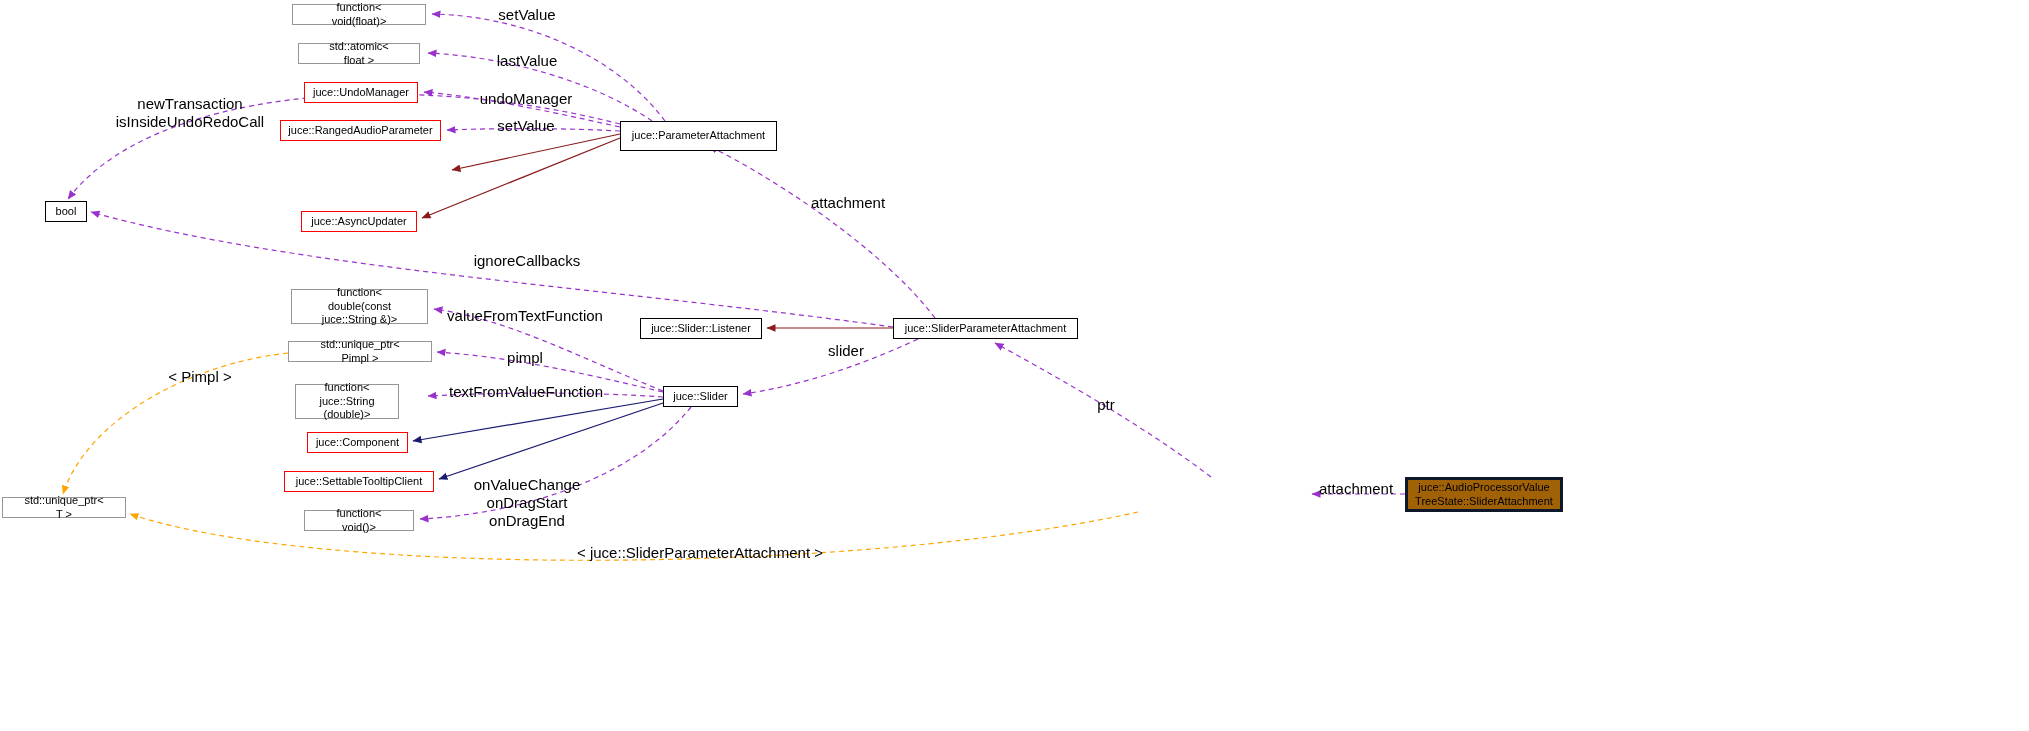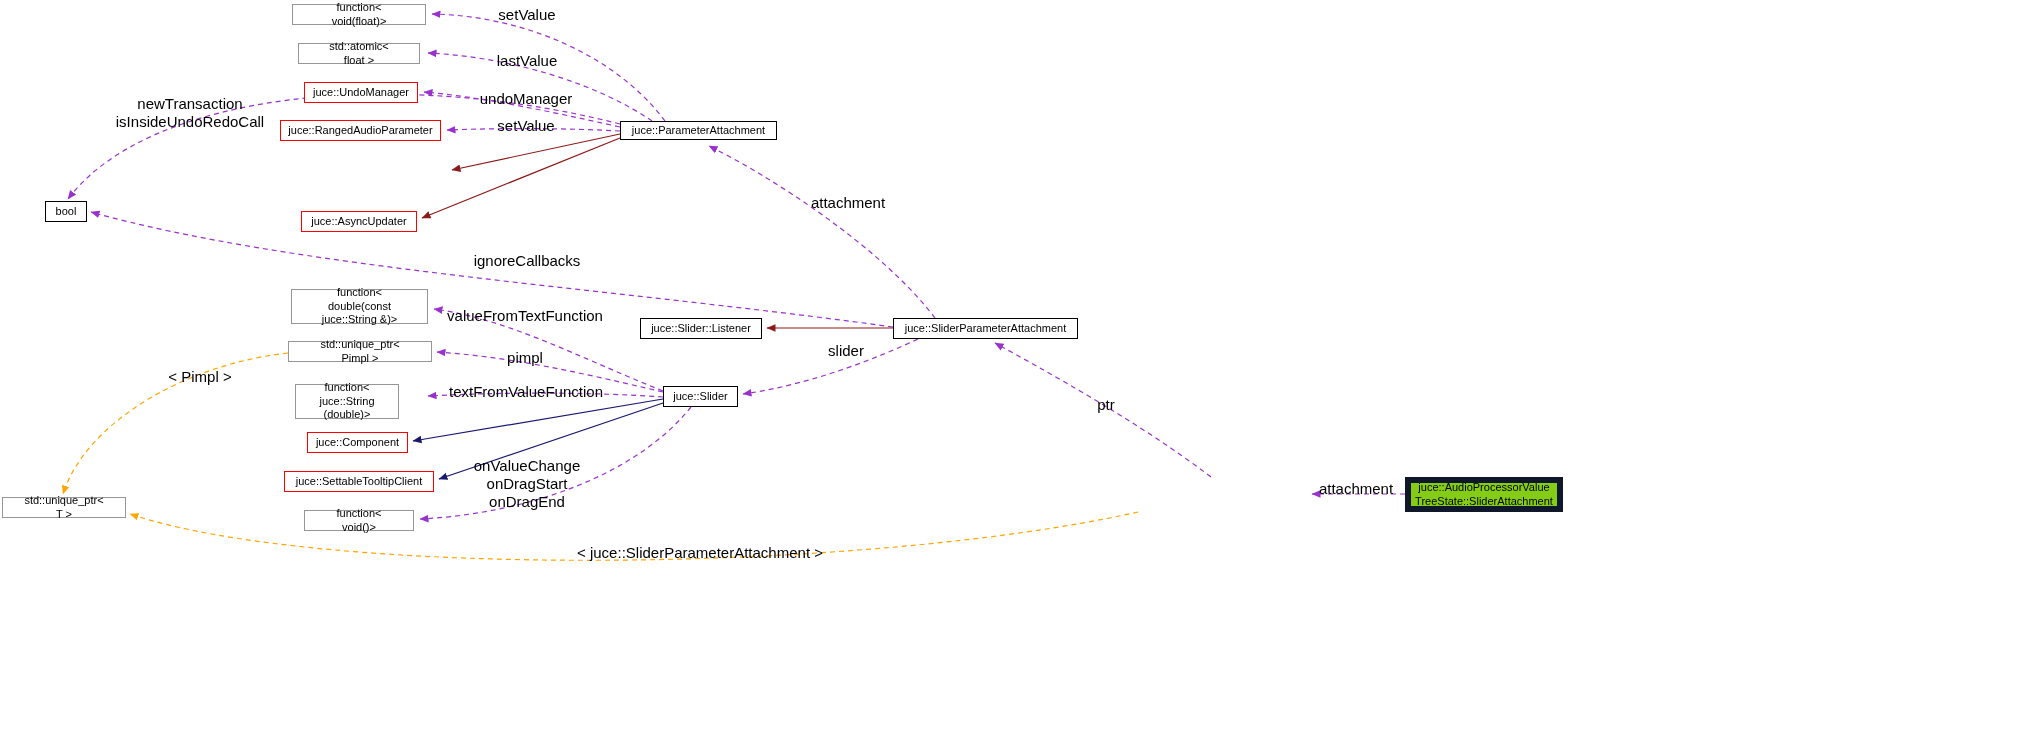--- a/index.html
+++ b/index.html
@@ -23,21 +23,21 @@
     line-height: 1.25;
     color: #000;
     background: #ffffff;
     border: 1px solid #969696;
     white-space: pre-line;
     z-index: 2;
     padding: 0 20px;
   }
   .n-black { border-color: #000000; }
   .n-red   { border-color: #ff0000; }
-  .n-main  { border: 6px solid #0f172a; background: #84cc16; }
+  .n-main  { border: 3px solid #0f172a; background: #a16207; }
   .elabel {
     position: absolute;
     transform: translateX(-50%);
     font-size: 15px;
     line-height: 1.2;
     color: #000;
     text-align: center;
     white-space: pre-line;
     z-index: 3;
   }
@@ -92,21 +92,21 @@
     <path class="e-tpl" marker-end="url(#ao)" d="M288,353 C186,364 86,422 63,494"></path>
     <path class="e-tpl" marker-end="url(#ao)" d="M1138,512 C860,574 320,578 130,514"></path>
   </svg>
 
   <div class="node" style="left:292px;top:4px;width:134px;height:21px">function&lt; void(float)&gt;</div>
   <div class="node" style="left:298px;top:43px;width:122px;height:21px">std::atomic&lt; float &gt;</div>
   <div class="node n-red" style="left:304px;top:82px;width:114px;height:21px">juce::UndoManager</div>
   <div class="node n-red" style="left:280px;top:120px;width:161px;height:21px">juce::RangedAudioParameter</div>
   <div class="node n-red" style="left:301px;top:211px;width:116px;height:21px">juce::AsyncUpdater</div>
   <div class="node n-black" style="left:45px;top:201px;width:40px;height:21px">bool</div>
-  <div class="node n-black" style="left:620px;top:121px;width:157px;height:19px">juce::ParameterAttachment</div>
+  <div class="node n-black" style="left:620px;top:121px;width:157px;height:30px">juce::ParameterAttachment</div>
   <div class="node" style="left:291px;top:289px;width:137px;height:35px">function&lt; double(const
 juce::String &amp;)&gt;</div>
   <div class="node" style="left:288px;top:341px;width:144px;height:21px">std::unique_ptr&lt; Pimpl &gt;</div>
   <div class="node" style="left:295px;top:384px;width:104px;height:35px">function&lt; juce::String
 (double)&gt;</div>
   <div class="node n-red" style="left:307px;top:432px;width:101px;height:21px">juce::Component</div>
   <div class="node n-red" style="left:284px;top:471px;width:150px;height:21px">juce::SettableTooltipClient</div>
   <div class="node" style="left:2px;top:497px;width:124px;height:21px">std::unique_ptr&lt; T &gt;</div>
   <div class="node" style="left:304px;top:510px;width:110px;height:21px">function&lt; void()&gt;</div>
   <div class="node n-black" style="left:640px;top:318px;width:122px;height:21px">juce::Slider::Listener</div>
@@ -119,21 +119,21 @@
   <div class="elabel" style="left:527px;top:52px">lastValue</div>
   <div class="elabel" style="left:526px;top:90px">undoManager</div>
   <div class="elabel" style="left:526px;top:117px">setValue</div>
   <div class="elabel" style="left:190px;top:95px">newTransaction
 isInsideUndoRedoCall</div>
   <div class="elabel" style="left:527px;top:252px">ignoreCallbacks</div>
   <div class="elabel" style="left:848px;top:194px">attachment</div>
   <div class="elabel" style="left:525px;top:307px">valueFromTextFunction</div>
   <div class="elabel" style="left:525px;top:349px">pimpl</div>
   <div class="elabel" style="left:526px;top:383px">textFromValueFunction</div>
-  <div class="elabel" style="left:527px;top:457px">onValueChange
+  <div class="elabel" style="left:527px;top:476px">onValueChange
 onDragStart
 onDragEnd</div>
   <div class="elabel" style="left:846px;top:342px">slider</div>
   <div class="elabel" style="left:1106px;top:396px">ptr</div>
   <div class="elabel" style="left:1356px;top:480px">attachment</div>
   <div class="elabel" style="left:200px;top:368px">&lt; Pimpl &gt;</div>
   <div class="elabel" style="left:700px;top:544px">&lt; juce::SliderParameterAttachment &gt;</div>
 
 </div>
 

